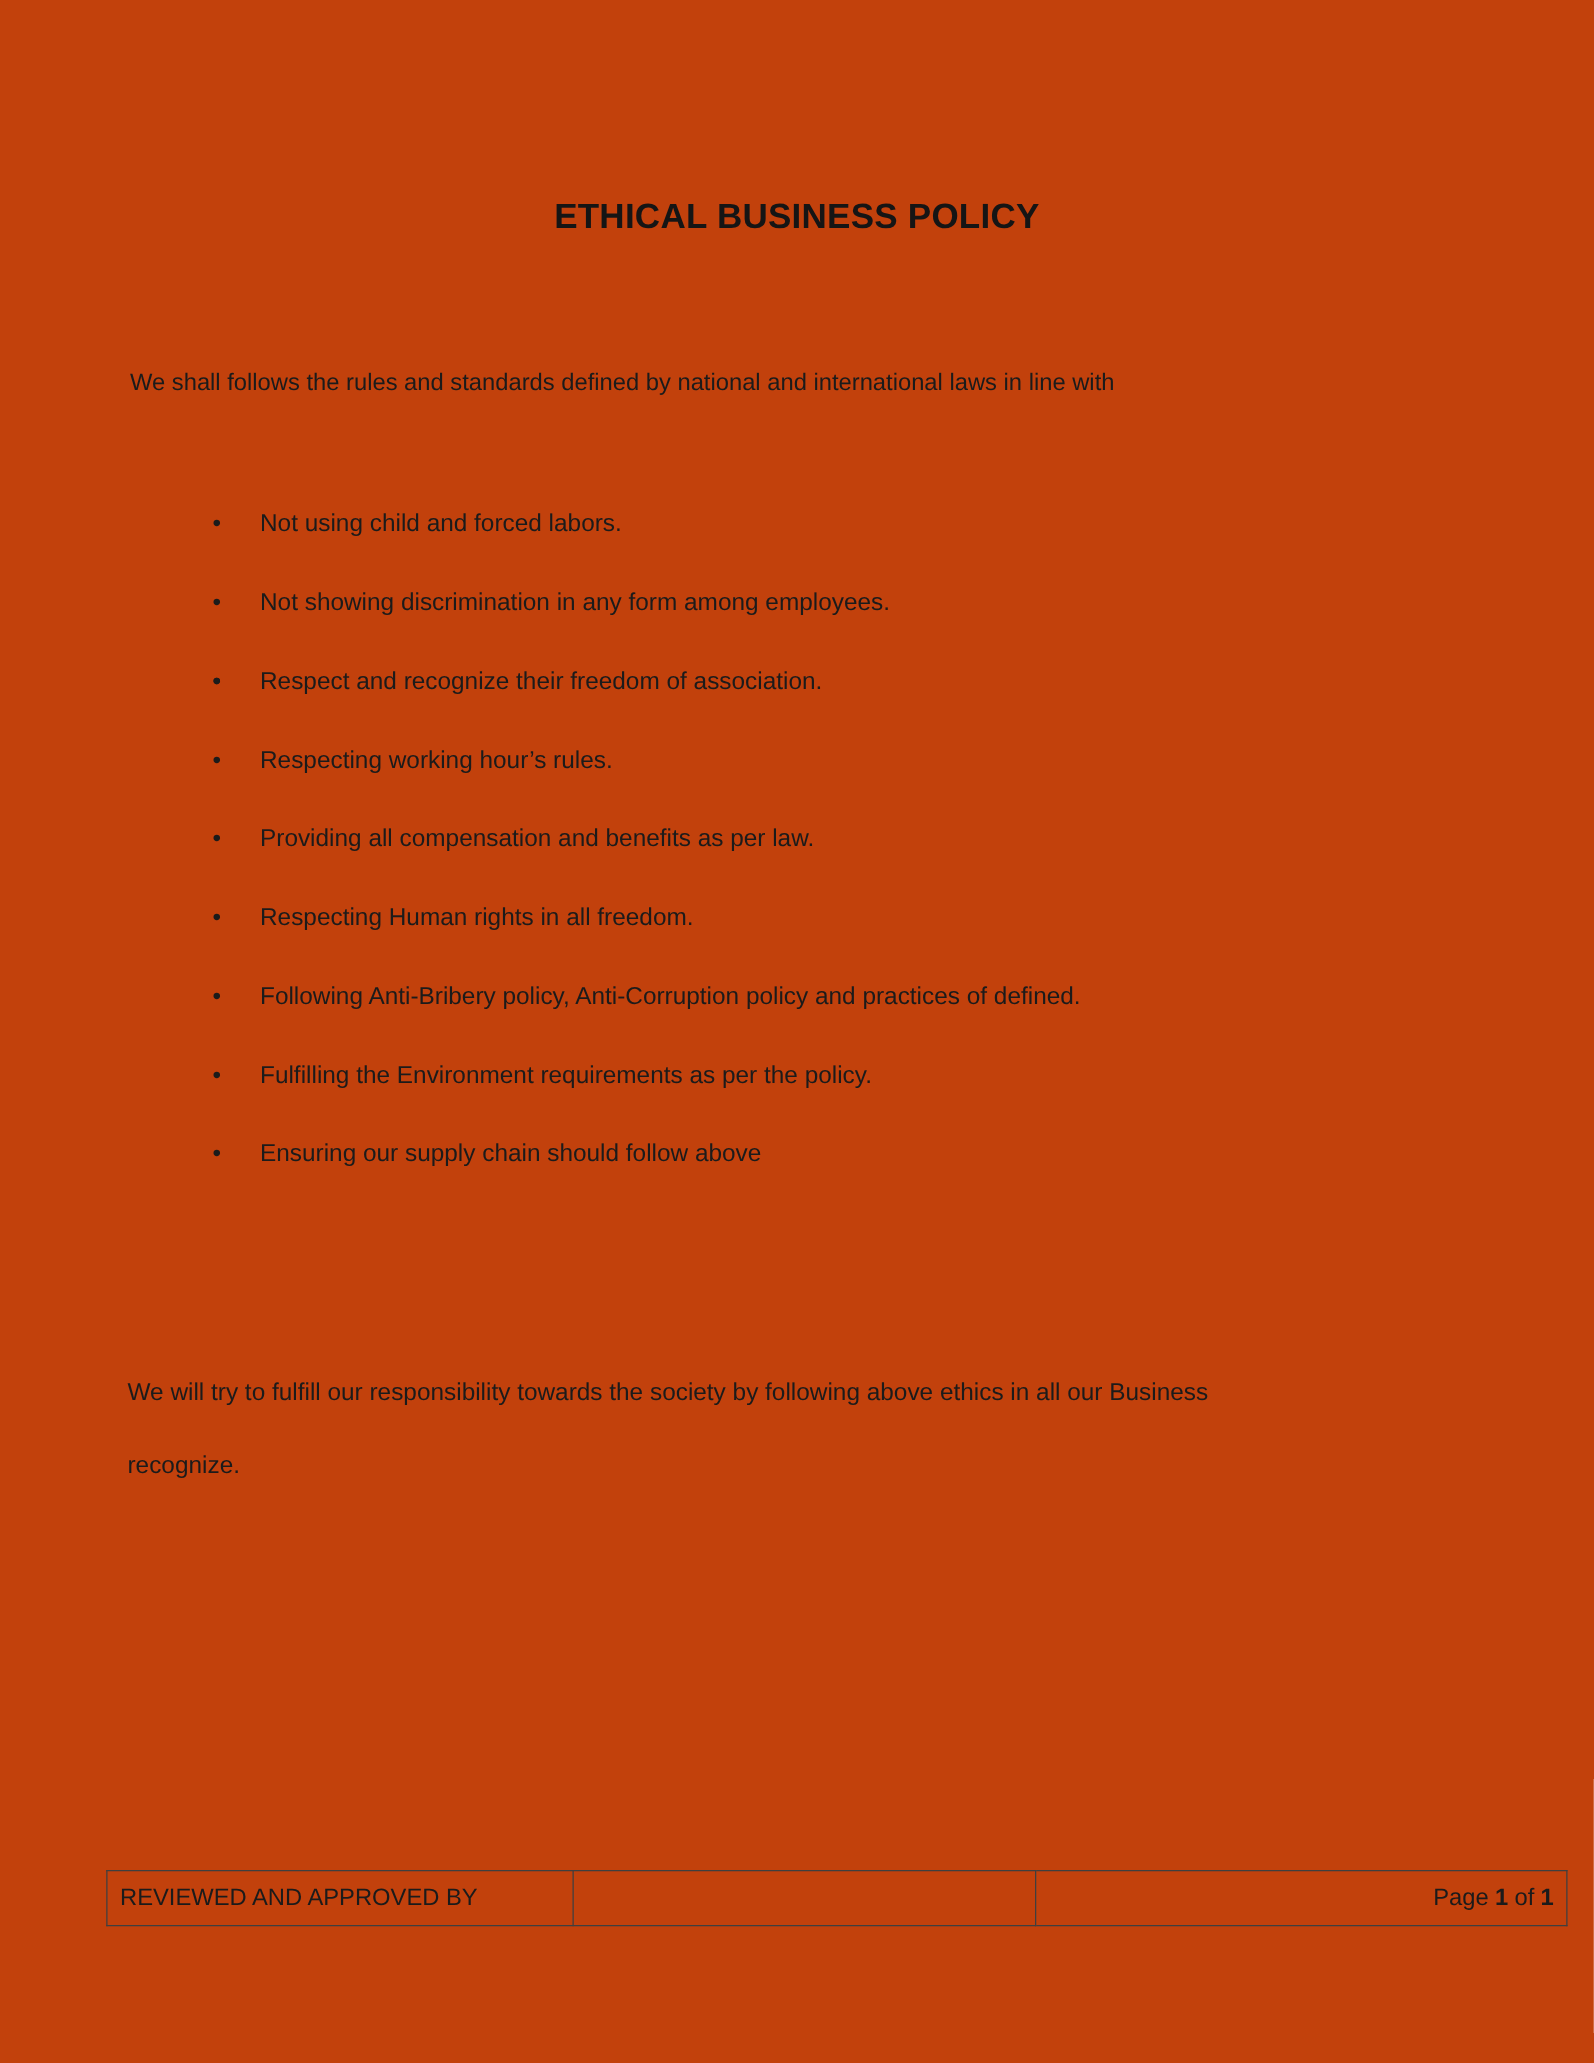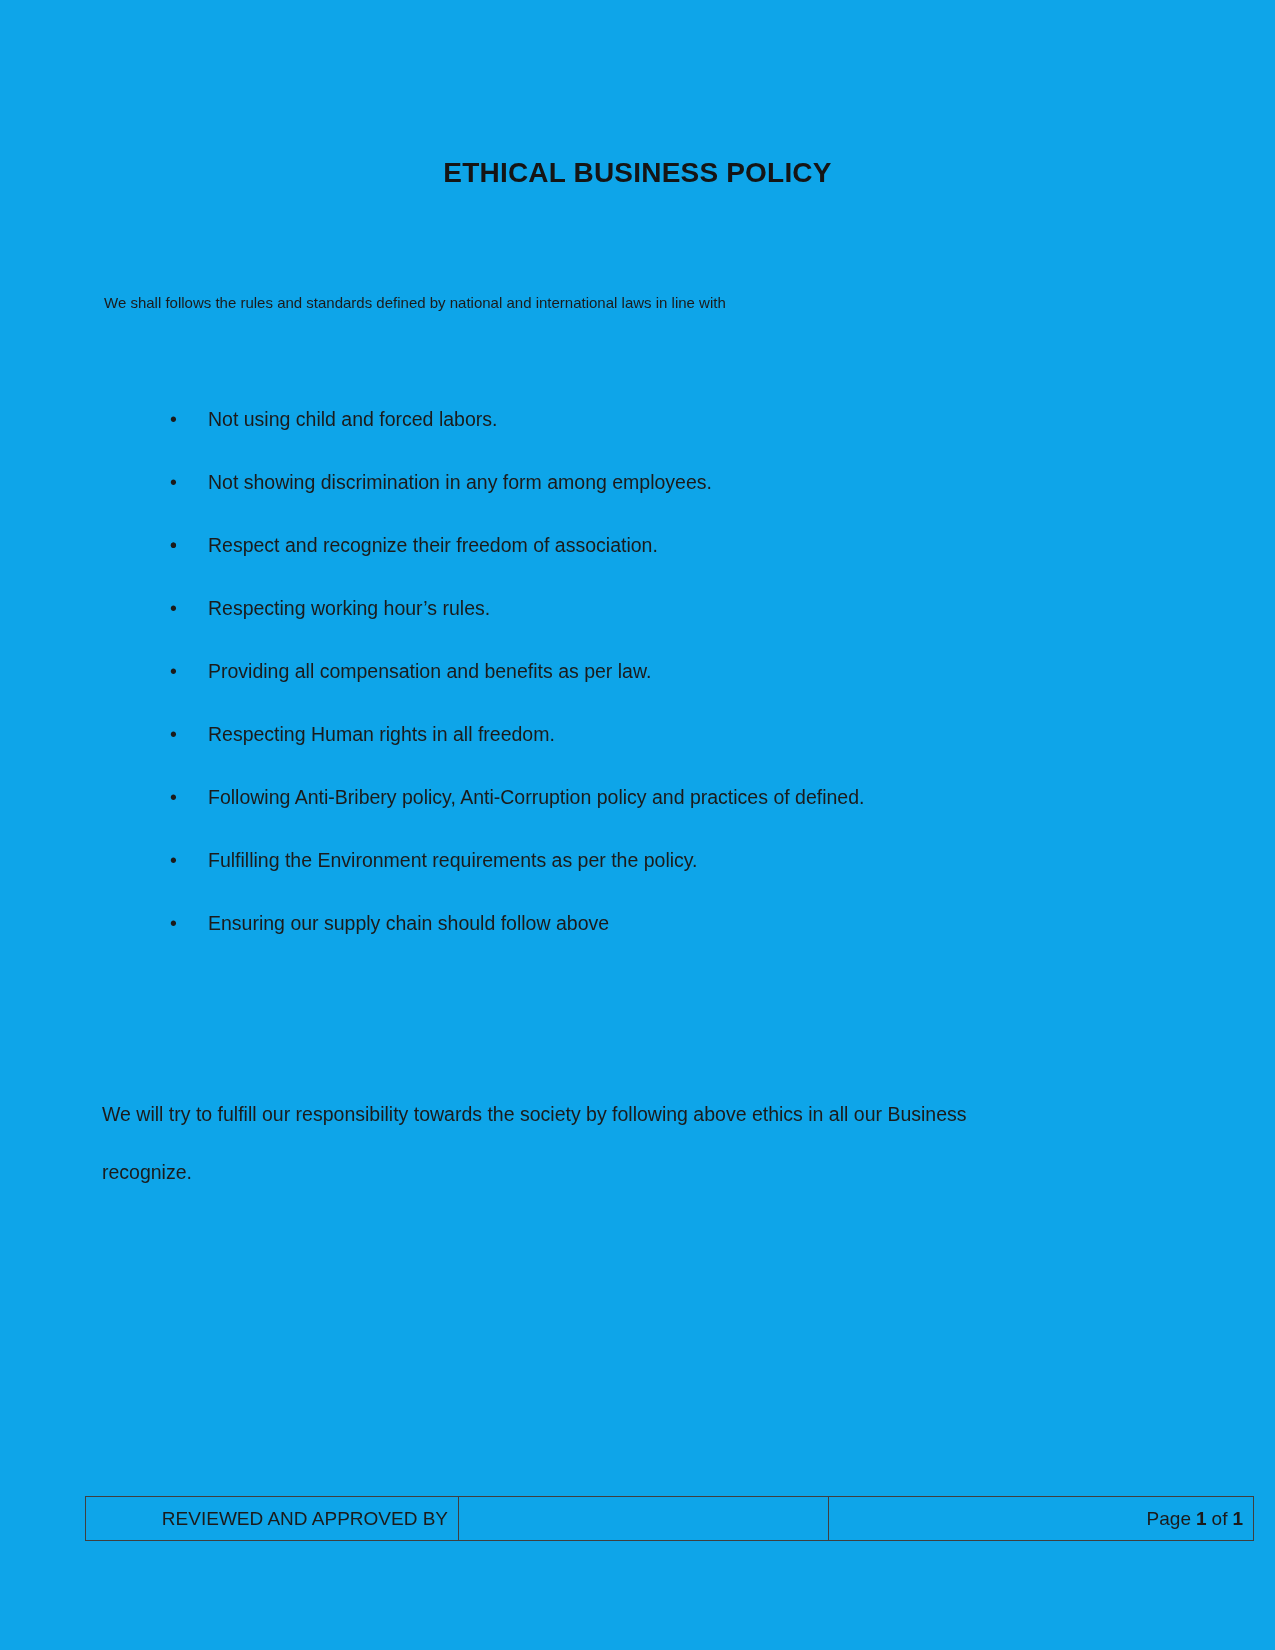--- a/index.html
+++ b/index.html
@@ -11,39 +11,39 @@
     width: 1275px;
     height: 1650px;
     position: relative;
     font-family: "Liberation Sans", sans-serif;
     color: #1b1b1b;
     overflow: hidden;
   }
   .page {
     position: absolute;
     inset: 0;
-    background: #0ea5e9;
+    background: #c2410c;
   }
   .doc-title {
     position: absolute;
     top: 138px;
     left: 0;
     width: 100%;
     text-align: center;
     font-size: 28px;
     font-weight: 700;
     letter-spacing: 0.2px;
     color: #151515;
   }
   .intro {
     position: absolute;
     top: 274px;
     left: 104px;
     right: 120px;
-    font-size: 15px;
+    font-size: 19px;
     line-height: 28px;
     white-space: nowrap;
   }
   .bullet-list {
     position: absolute;
     top: 406px;
     left: 167px;
     right: 150px;
     list-style: none;
     margin: 0;
@@ -81,21 +81,21 @@
     border-collapse: collapse;
     table-layout: fixed;
     font-size: 19px;
   }
   .footer-table td {
     border: 1px solid #3f3f3f;
     padding: 0 10px;
     vertical-align: middle;
     color: #1b1b1b;
   }
-  .footer-table .cell-reviewed { width: 352px; text-align: right; }
+  .footer-table .cell-reviewed { width: 352px; text-align: left; }
   .footer-table .cell-empty    { width: 349px; }
   .footer-table .cell-page     { width: 404px; text-align: right; }
   .page-frag {
     display: inline-flex;
     justify-content: space-between;
     gap: 5px;
     align-items: baseline;
   }
   .page-frag .bold { font-weight: 700; }
 </style>

